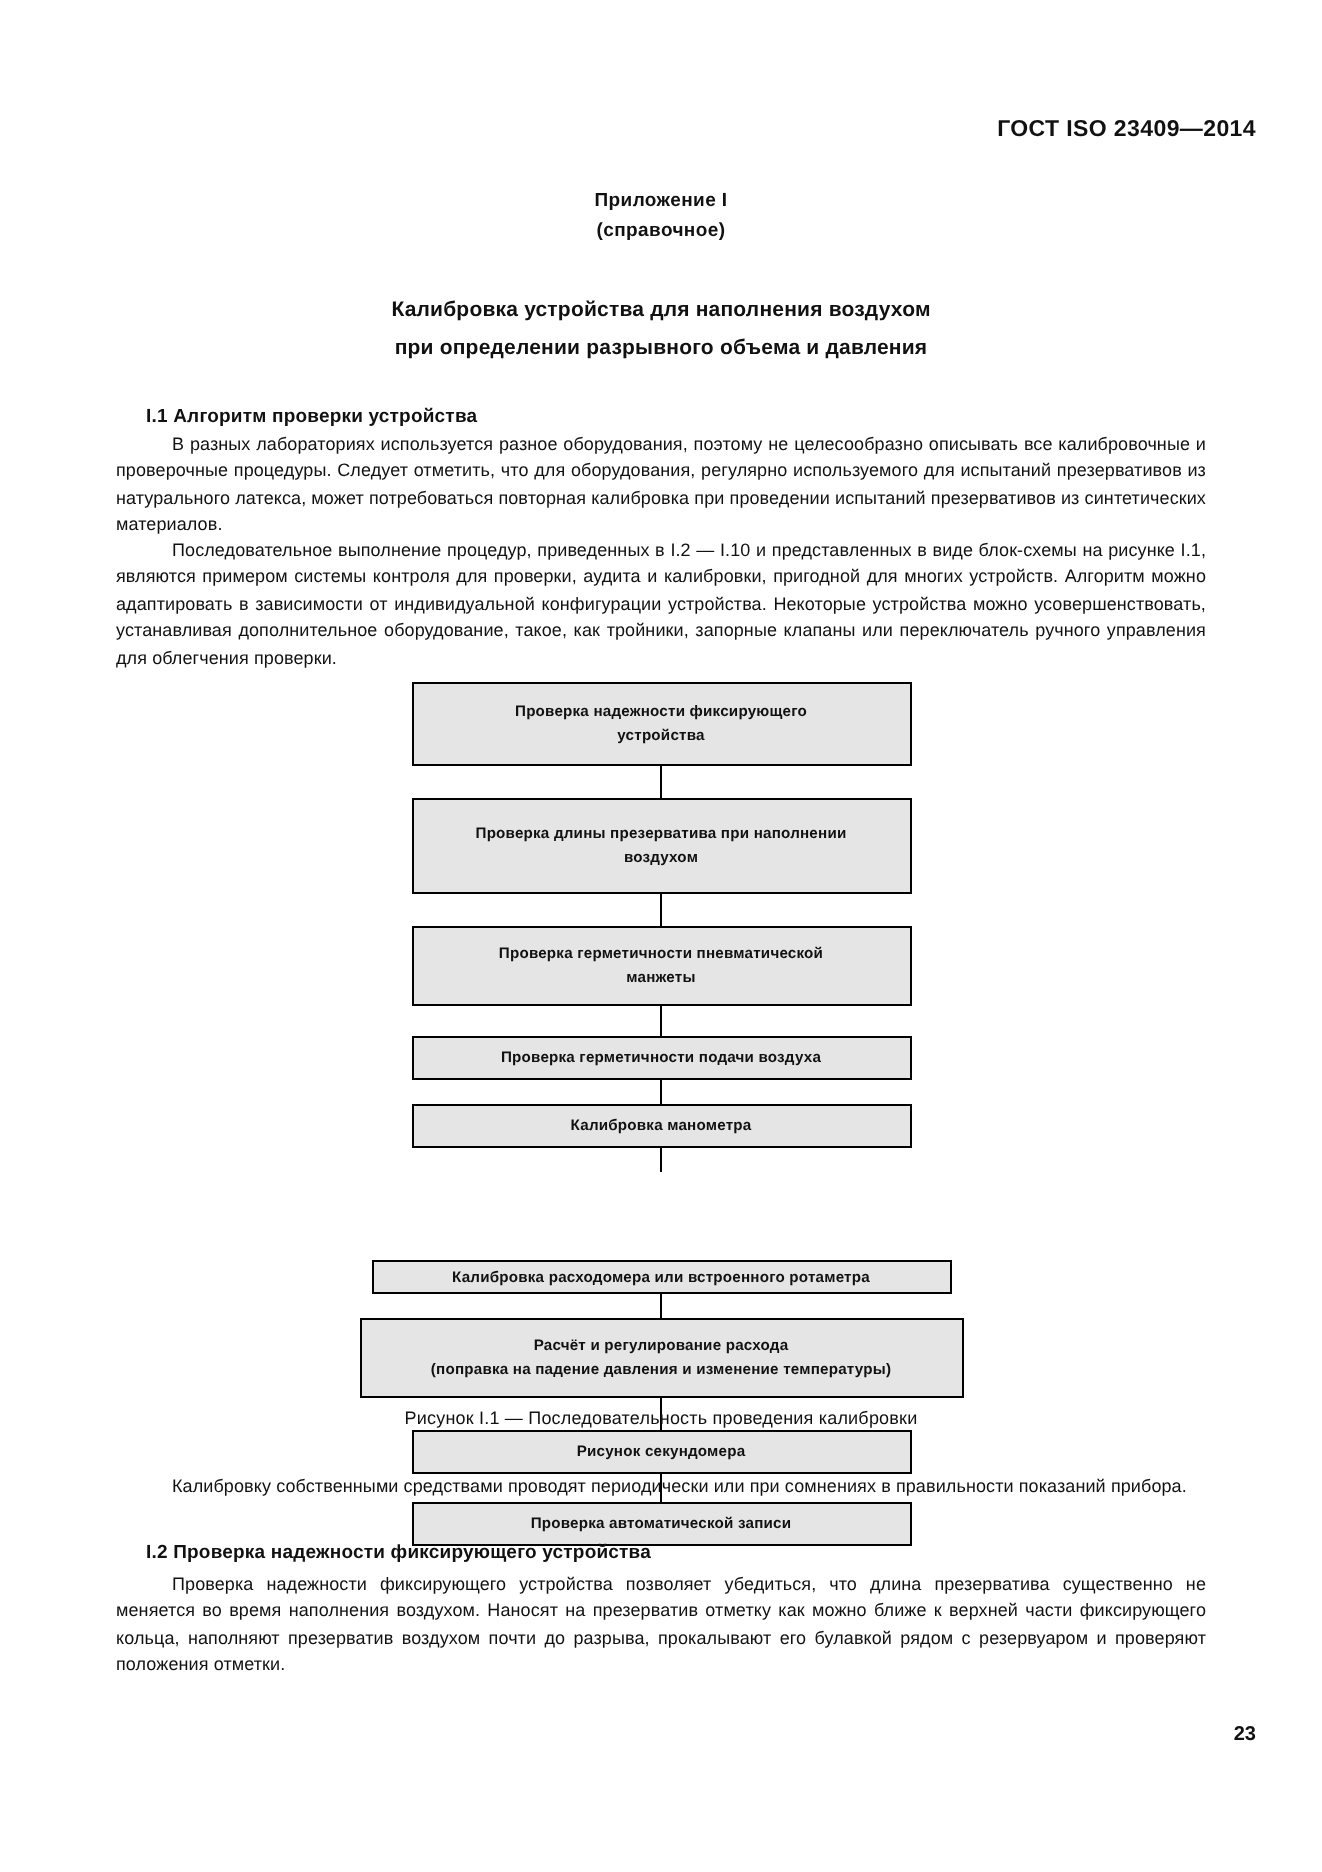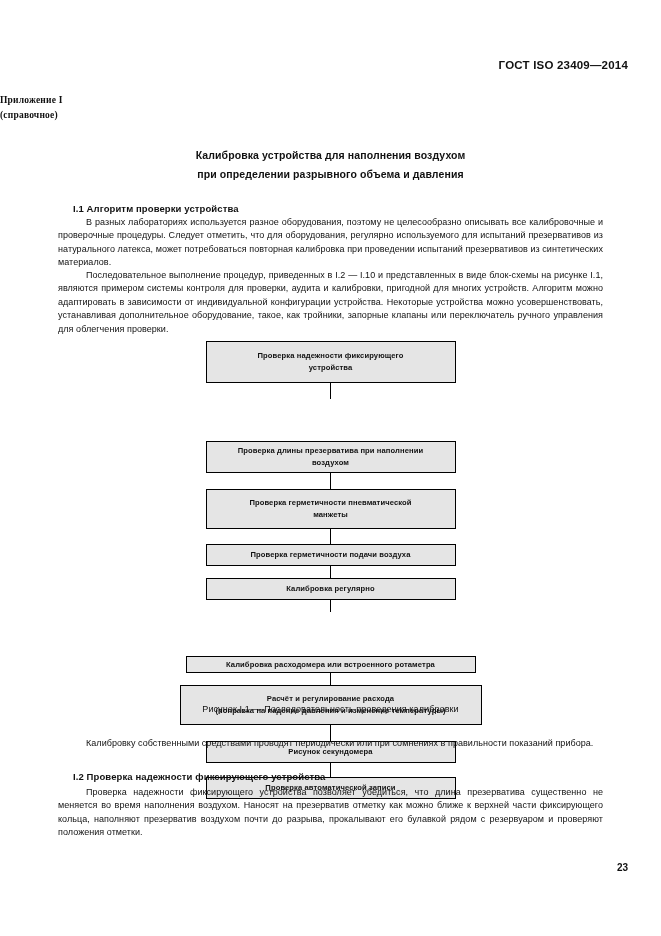--- a/index.html
+++ b/index.html
@@ -40,22 +40,21 @@
     height: 0;
     border-top: 0px solid #000;
   }
 
   
   .annex-block {
     position: absolute;
     top: 93px;
     left: 0;
     right: 0;
-    text-align: left;
-    font-family: Liberation Serif, serif;
+    text-align: center;
   }
   .annex-label,
   .annex-kind {
     font-size: 9.5px;
     font-weight: bold;
     line-height: 15px;
     letter-spacing: 0.2px;
   }
 
   .main-title {
@@ -176,21 +175,21 @@
   <div class="para" id="para-2">Последовательное выполнение процедур, приведенных в I.2 — I.10 и представленных в виде блок-схемы на рисунке I.1, являются примером системы контроля для проверки, аудита и калибровки, пригодной для многих устройств. Алгоритм можно адаптировать в зависимости от индивидуальной конфигурации устройства. Некоторые устройства можно усовершенствовать, устанавливая дополнительное оборудование, такое, как тройники, запорные клапаны или переключатель ручного управления для облегчения проверки.</div>
 
   <div class="flow" id="flowchart">
       <div class="flow-node" style="width: 250px; height: 42px;">
         <span class="nlines">
           <span class="nline">Проверка надежности фиксирующего</span>
           <span class="nline">устройства</span>
         </span>
       </div>
       <div class="connector" style="height: 16px;"></div>
-      <div class="flow-node" style="width: 250px; height: 32px; margin-top: 42px;">
+      <div class="flow-node" style="width: 250px; height: 48px;">
         <span class="nlines">
           <span class="nline">Проверка длины презерватива при наполнении</span>
           <span class="nline">воздухом</span>
         </span>
       </div>
       <div class="connector" style="height: 16px;"></div>
       <div class="flow-node" style="width: 250px; height: 40px;">
         <span class="nlines">
           <span class="nline">Проверка герметичности пневматической</span>
           <span class="nline">манжеты</span>
@@ -198,21 +197,21 @@
       </div>
       <div class="connector" style="height: 15px;"></div>
       <div class="flow-node" style="width: 250px; height: 22px;">
         <span class="nlines">
           <span class="nline">Проверка герметичности подачи воздуха</span>
         </span>
       </div>
       <div class="connector" style="height: 12px;"></div>
       <div class="flow-node" style="width: 250px; height: 22px;">
         <span class="nlines">
-          <span class="nline">Калибровка регулярно</span>
+          <span class="nline">Калибровка манометра</span>
         </span>
       </div>
       <div class="connector" style="height: 12px;"></div>
       <div class="flow-node" style="width: 290px; height: 17px; margin-top: 44px;">
         <span class="nlines">
           <span class="nline">Калибровка расходомера или встроенного ротаметра</span>
         </span>
       </div>
       <div class="connector" style="height: 12px;"></div>
       <div class="flow-node" style="width: 302px; height: 40px;">

